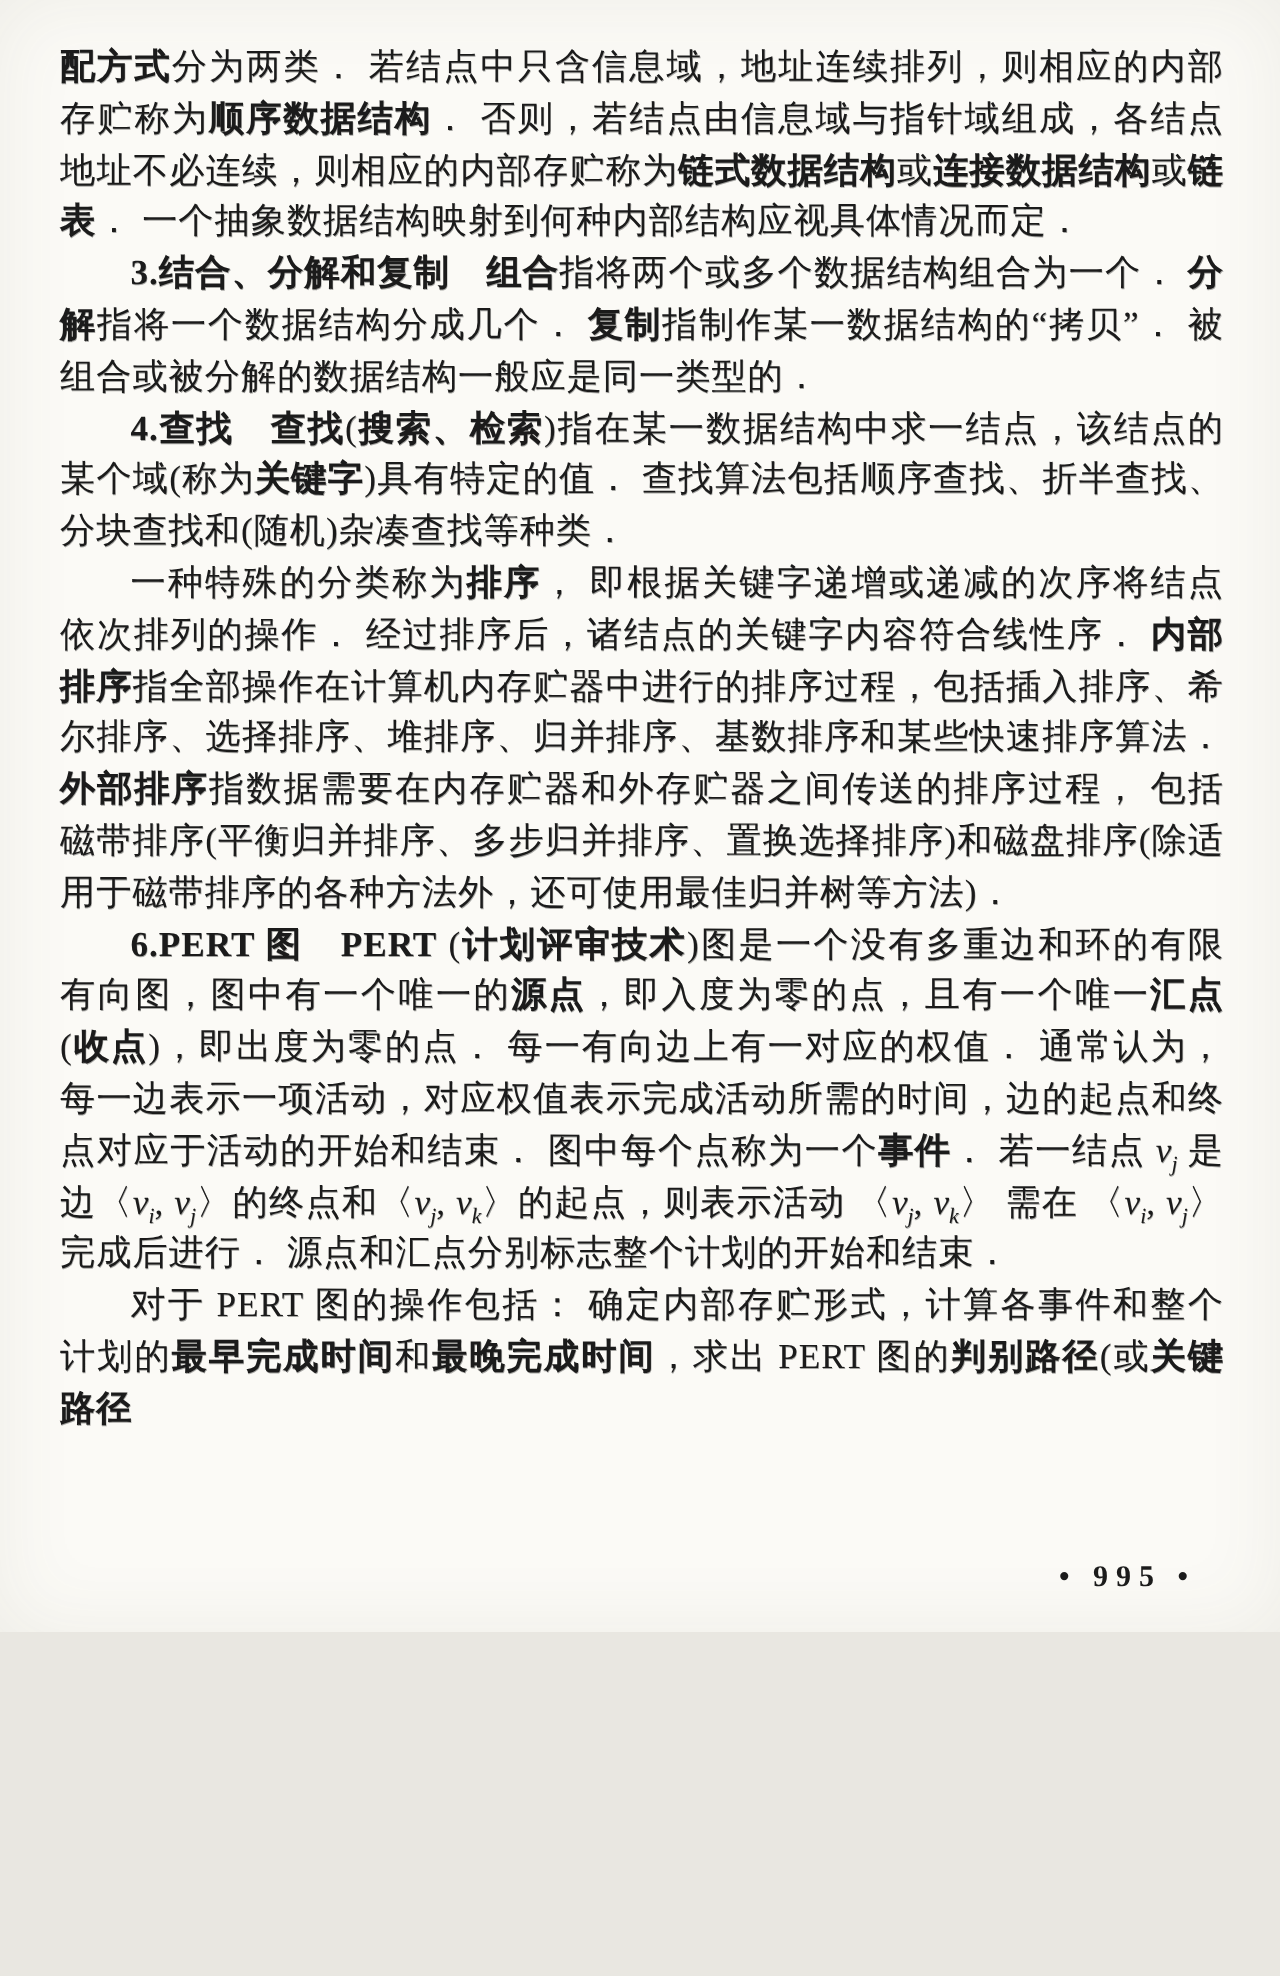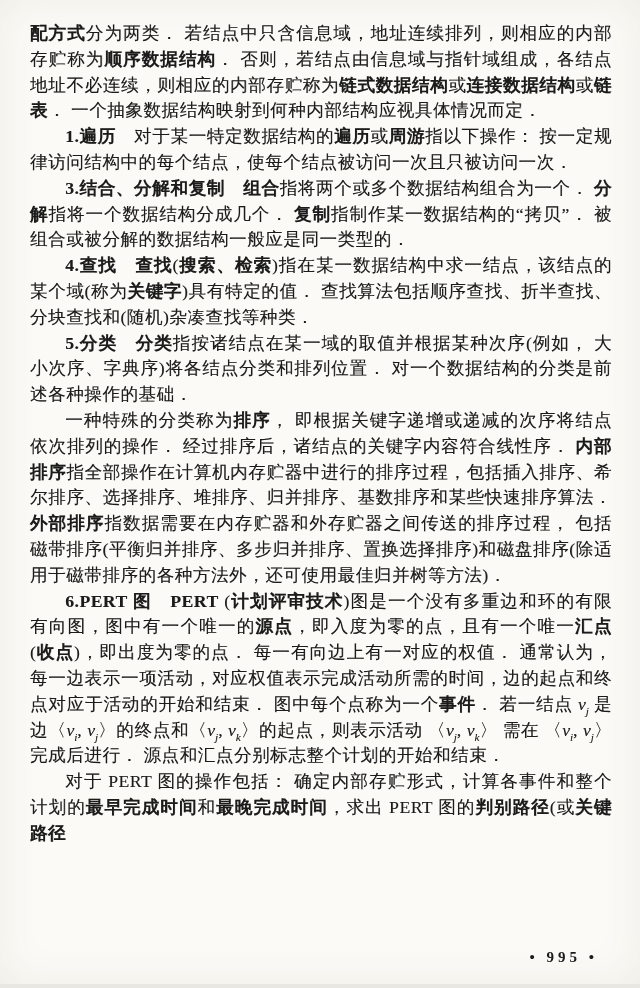--- a/index.html
+++ b/index.html
@@ -1,18 +1,18 @@
 <!DOCTYPE html>
 <html style="--paper: #fbfaf6; --ink: #1b1b1b;"><head>
 <meta charset="utf-8">
 <style>
   html,body{margin:0;padding:0;background:#e9e7e1;}
   .page{
     position:relative;
-    width:640px;height:984px;
+    width:640px;height:816px;
     box-sizing:border-box;
     padding:21px 24px 0 30px;
     background:var(--paper,#fbfaf6);
     color:var(--ink,#1b1b1b);
     font-family:"Liberation Serif","DejaVu Serif",serif;
     overflow:hidden;
     box-shadow:inset 0 0 40px rgba(90,85,70,0.08);
   }
   .text{width:582px;}
   .para{
@@ -42,22 +42,20 @@
     font-size:15px;
     letter-spacing:4px;
   }
 </style>
 </head>
 <body>
 
 <div class="page">
   <div class="text">
       <p class="para"><span class="b">配方式</span><span>分为两类． 若结点中只含信息域，地址连续排列，则相应的内部存贮称为</span><span class="b">顺序数据结构</span><span>． 否则，若结点由信息域与指针域组成，各结点地址不必连续，则相应的内部存贮称为</span><span class="b">链式数据结构</span><span>或</span><span class="b">连接数据结构</span><span>或</span><span class="b">链表</span><span>． 一个抽象数据结构映射到何种内部结构应视具体情况而定．</span></p>
-      <p class="para indent"><span class="b">1.遍历</span><span>　对于某一特定数据结构的</span><span class="b">遍历</span><span>或</span><span class="b">周游</span><span>指以下操作： 按一定规律访问结构中的每个结点，使每个结点被访问一次且只被访问一次．</span></p>
       <p class="para indent"><span class="b">3.结合、分解和复制</span><span>　</span><span class="b">组合</span><span>指将两个或多个数据结构组合为一个． </span><span class="b">分解</span><span>指将一个数据结构分成几个． </span><span class="b">复制</span><span>指制作某一数据结构的“拷贝”． 被组合或被分解的数据结构一般应是同一类型的．</span></p>
       <p class="para indent"><span class="b">4.查找</span><span>　</span><span class="b">查找</span><span>(</span><span class="b">搜索、检索</span><span>)指在某一数据结构中求一结点，该结点的某个域(称为</span><span class="b">关键字</span><span>)具有特定的值． 查找算法包括顺序查找、折半查找、分块查找和(随机)杂凑查找等种类．</span></p>
-      <p class="para indent"><span class="b">5.分类</span><span>　</span><span class="b">分类</span><span>指按诸结点在某一域的取值并根据某种次序(例如， 大小次序、字典序)将各结点分类和排列位置． 对一个数据结构的分类是前述各种操作的基础．</span></p>
       <p class="para indent"><span>一种特殊的分类称为</span><span class="b">排序</span><span>， 即根据关键字递增或递减的次序将结点依次排列的操作． 经过排序后，诸结点的关键字内容符合线性序． </span><span class="b">内部排序</span><span>指全部操作在计算机内存贮器中进行的排序过程，包括插入排序、希尔排序、选择排序、堆排序、归并排序、基数排序和某些快速排序算法． </span><span class="b">外部排序</span><span>指数据需要在内存贮器和外存贮器之间传送的排序过程， 包括磁带排序(平衡归并排序、多步归并排序、置换选择排序)和磁盘排序(除适用于磁带排序的各种方法外，还可使用最佳归并树等方法)．</span></p>
       <p class="para indent"><span class="b">6.PERT 图</span><span>　</span><span class="b">PERT</span><span> (</span><span class="b">计划评审技术</span><span>)图是一个没有多重边和环的有限有向图，图中有一个唯一的</span><span class="b">源点</span><span>，即入度为零的点，且有一个唯一</span><span class="b">汇点</span><span>(</span><span class="b">收点</span><span>)，即出度为零的点． 每一有向边上有一对应的权值． 通常认为，每一边表示一项活动，对应权值表示完成活动所需的时间，边的起点和终点对应于活动的开始和结束． 图中每个点称为一个</span><span class="b">事件</span><span>． 若一结点 </span><span class="it">v</span><sub class="it">j</sub><span> 是边〈</span><span class="it">v</span><sub class="it">i</sub><span>, </span><span class="it">v</span><sub class="it">j</sub><span>〉的终点和〈</span><span class="it">v</span><sub class="it">j</sub><span>, </span><span class="it">v</span><sub class="it">k</sub><span>〉的起点，则表示活动 〈</span><span class="it">v</span><sub class="it">j</sub><span>, </span><span class="it">v</span><sub class="it">k</sub><span>〉 需在 〈</span><span class="it">v</span><sub class="it">i</sub><span>, </span><span class="it">v</span><sub class="it">j</sub><span>〉 完成后进行． 源点和汇点分别标志整个计划的开始和结束．</span></p>
       <p class="para indent"><span>对于 PERT 图的操作包括： 确定内部存贮形式，计算各事件和整个计划的</span><span class="b">最早完成时间</span><span>和</span><span class="b">最晚完成时间</span><span>，求出 PERT 图的</span><span class="b">判别路径</span><span>(或</span><span class="b">关键路径</span></p>
     </div>
   <div class="pagenum">• 995 •</div>
 </div>
 
 </body></html>

